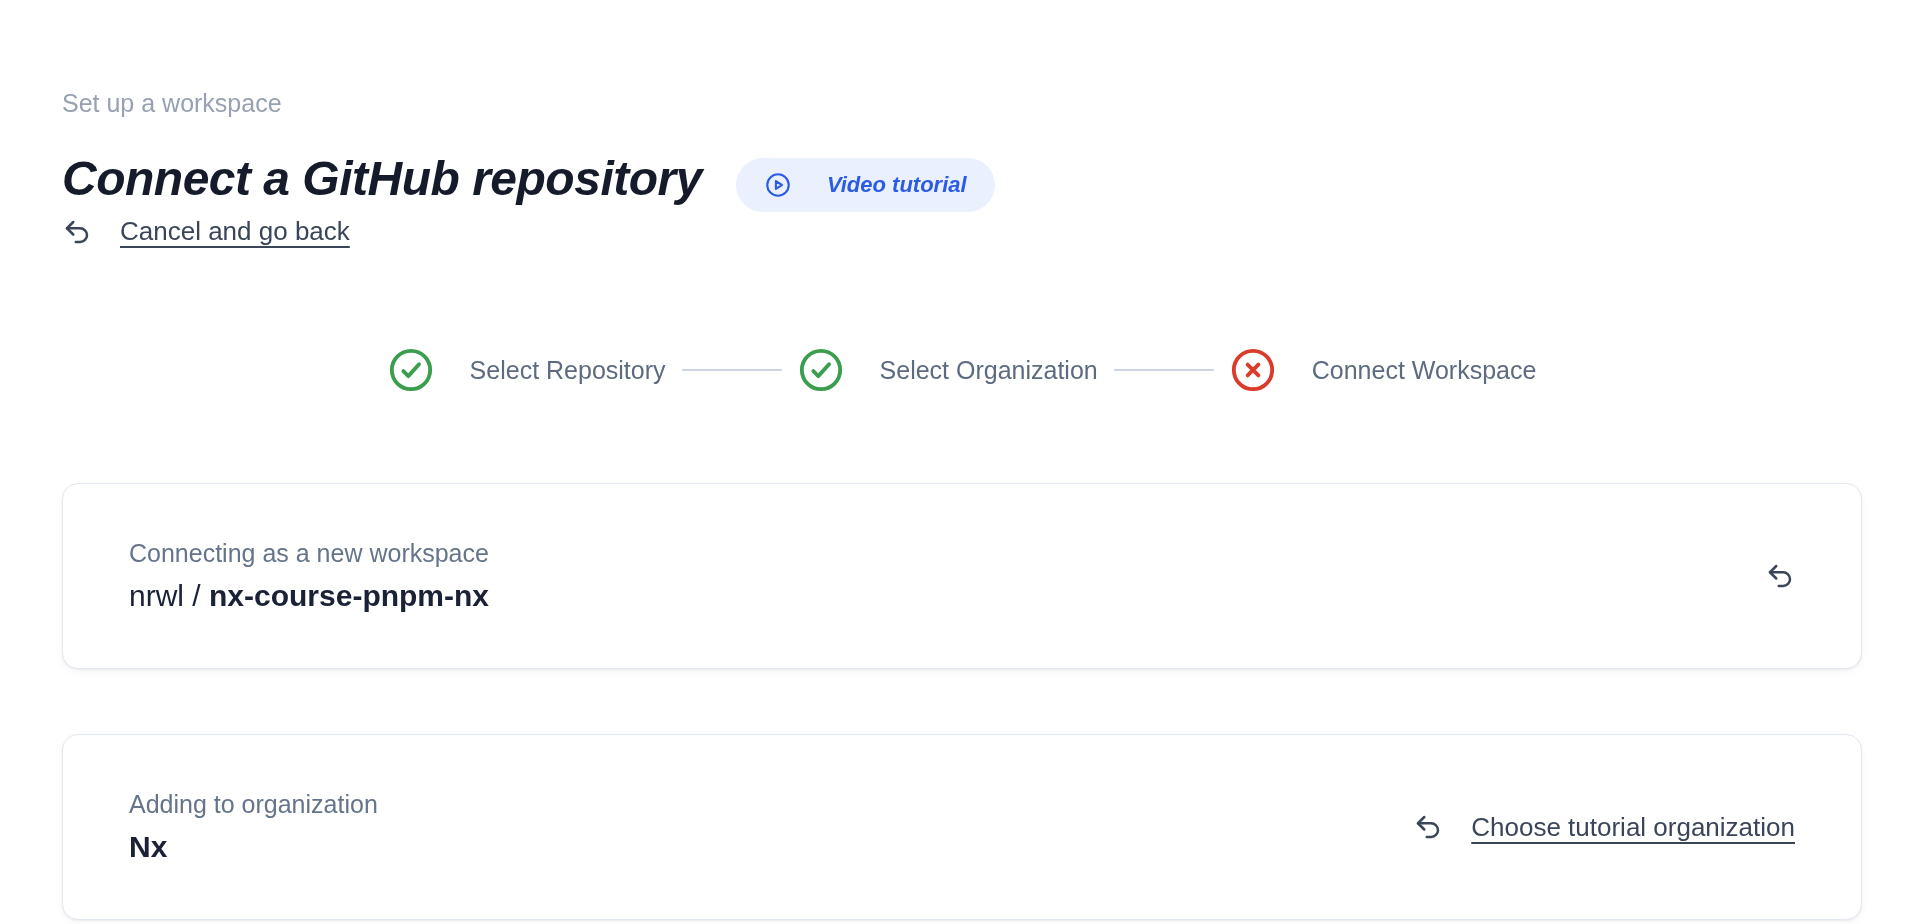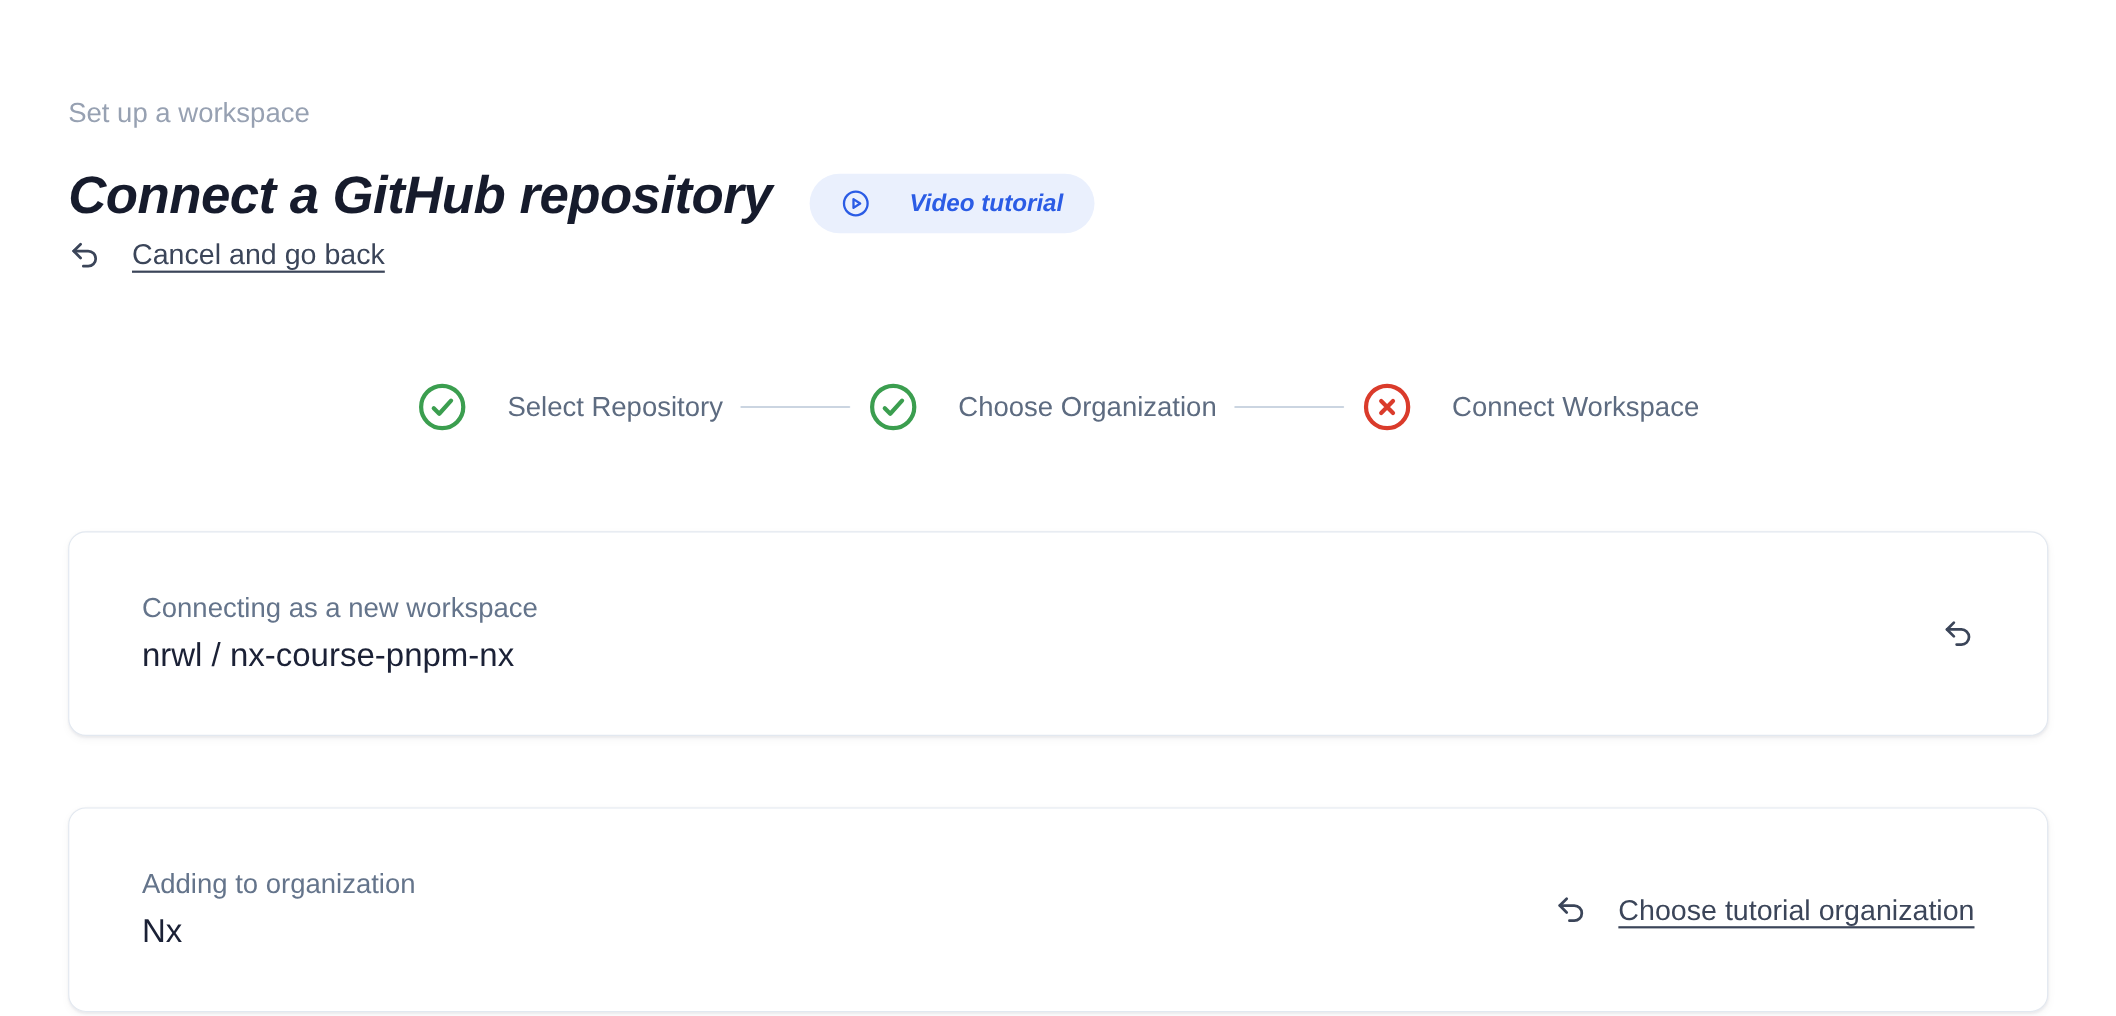--- a/index.html
+++ b/index.html
@@ -35,21 +35,21 @@
   .step-label{ font-size:25px; color:#5d6b80; white-space:nowrap; }
   .connector{ width:100px; height:2px; border-radius:1px; background:var(--connector); margin:0 16px; flex:none; }
 
   
   .card{ margin-top:65px; border:1.5px solid var(--border); border-radius:16px; height:186px;
     display:flex; align-items:center; justify-content:space-between; padding:0 66px;
     background:#fff; box-shadow:0 1px 2px rgba(15,23,42,0.05), 0 3px 8px rgba(15,23,42,0.04); }
   .card.first{ margin-top:90px; }
   .card-label{ font-size:25px; color:var(--muted); }
   .card-value{ font-size:30px; color:var(--value); margin-top:11px; }
-  .card-value .bold{ font-weight:normal; }
+  .card-value .bold{ font-weight:bold; }
 </style>
 </head>
 <body>
 
 <div class="page">
 
   <div class="header-row">
     <div>
       <div class="eyebrow">Set up a workspace</div>
       <div class="title-row">
@@ -85,21 +85,21 @@
       <span class="step-label">Select Repository</span>
     </div>
     <div class="connector"></div>
     <div class="step">
       <span class="step-icon">
         <svg viewBox="0 0 24 24" fill="none" stroke="var(--success)" stroke-width="2" stroke-linecap="round" stroke-linejoin="round">
           <circle cx="12" cy="12" r="10"></circle>
             <path d="M8 12.6l2.6 2.6L16.2 9"></path>
         </svg>
       </span>
-      <span class="step-label">Choose Organization</span>
+      <span class="step-label">Select Organization</span>
     </div>
     <div class="connector"></div>
     <div class="step">
       <span class="step-icon">
         <svg viewBox="0 0 24 24" fill="none" stroke="var(--error)" stroke-width="2" stroke-linecap="round" stroke-linejoin="round">
           <circle cx="12" cy="12" r="10"></circle>
             <path d="M9.2 9.2l5.6 5.6M14.8 9.2l-5.6 5.6"></path>
         </svg>
       </span>
       <span class="step-label">Connect Workspace</span>

